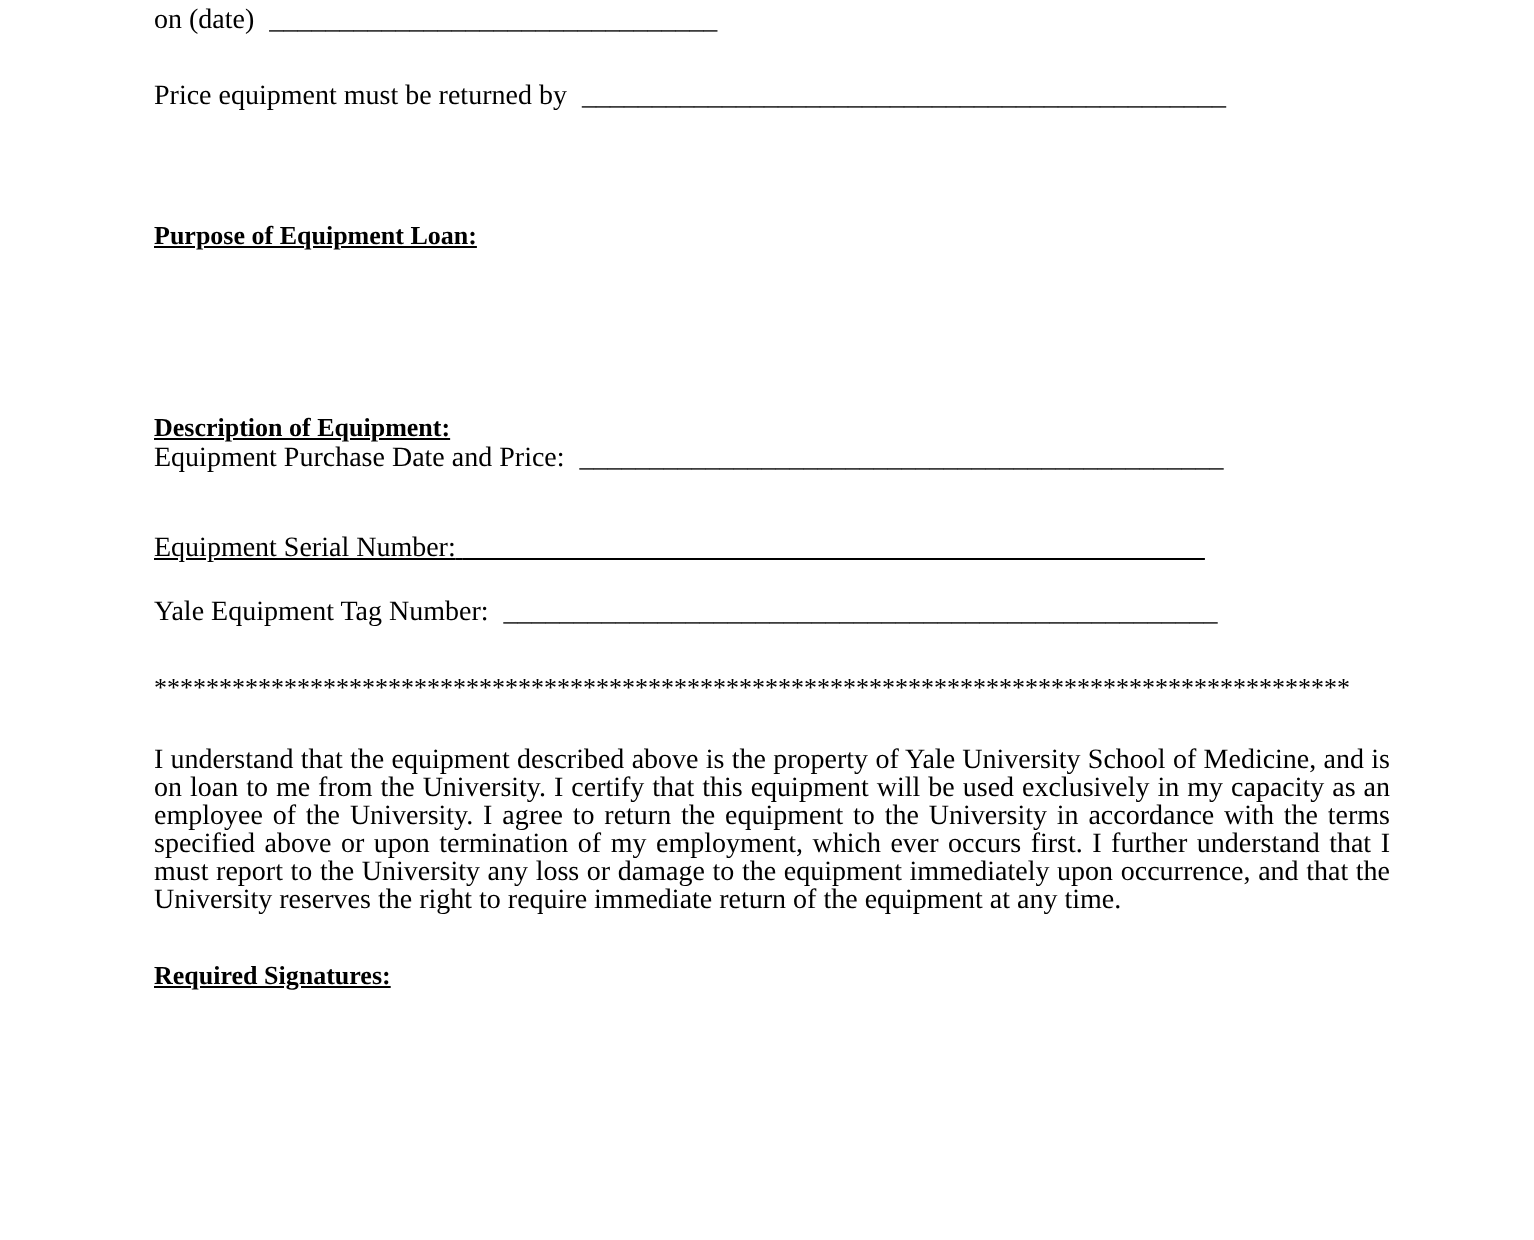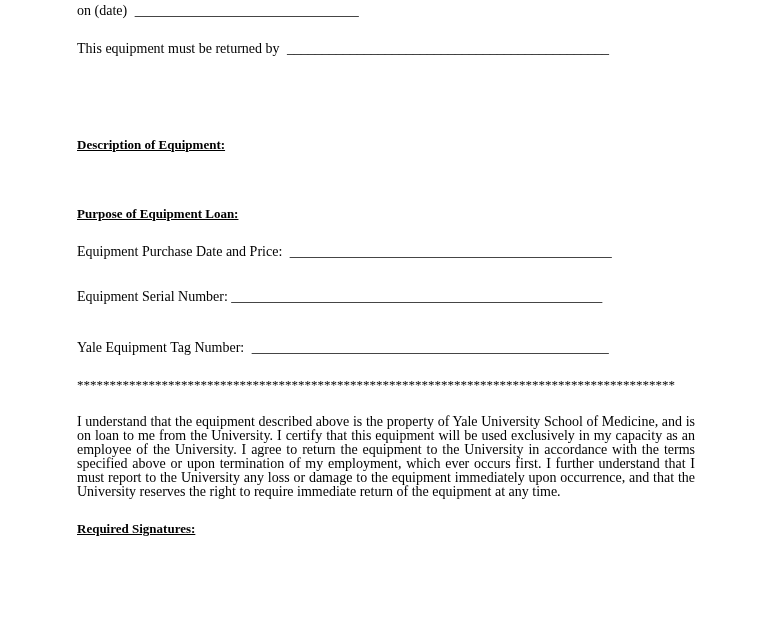--- a/index.html
+++ b/index.html
@@ -36,23 +36,23 @@
     font-size: 13px;
     line-height: 16px;
     font-weight: bold;
     text-decoration: underline;
   }
   .top-line { margin-top: 3px; }
   .return-line { margin-top: 22px; }
   .purpose-heading { margin-top: 53px; }
   .description-heading { margin-top: 80px; }
   .field-location { margin-top: 89px; }
-  .field-purchase { margin-top: 22px; }
-  .field-serial { margin-top: 29px; }
-  .field-tag { margin-top: 35px; }
+  .field-purchase { }
+  .field-serial { margin-top: 29px; text-decoration: underline; }
+  .field-tag { margin-top: 16px; }
   .separator-line {
     margin-top: 21px;
     font-size: 13px;
     line-height: 16px;
     white-space: nowrap;
     overflow: hidden;
   }
   .agreement {
     margin-top: 22px;
     font-size: 14px;
@@ -65,27 +65,27 @@
 <body>
 
 <div class="page">
 
   <div class="doc-line top-line">
     <span>on (date)</span>
     <span class="blank">________________________________</span>
   </div>
 
   <div class="doc-line return-line">
-    <span>This equipment must be returned by</span>
+    <span>Price equipment must be returned by</span>
     <span class="blank">______________________________________________</span>
   </div>
 
+  <div class="heading purpose-heading">Purpose of Equipment Loan:</div>
+
   <div class="heading description-heading">Description of Equipment:</div>
-
-  <div class="heading purpose-heading">Purpose of Equipment Loan:</div>
 
 
   <div class="doc-line field-purchase">
     <span>Equipment Purchase Date and Price:</span>
     <span class="blank">______________________________________________</span>
   </div>
 
   <div class="doc-line field-serial">
     <span>Equipment Serial Number:</span>
     <span class="blank nogap">_____________________________________________________</span>

